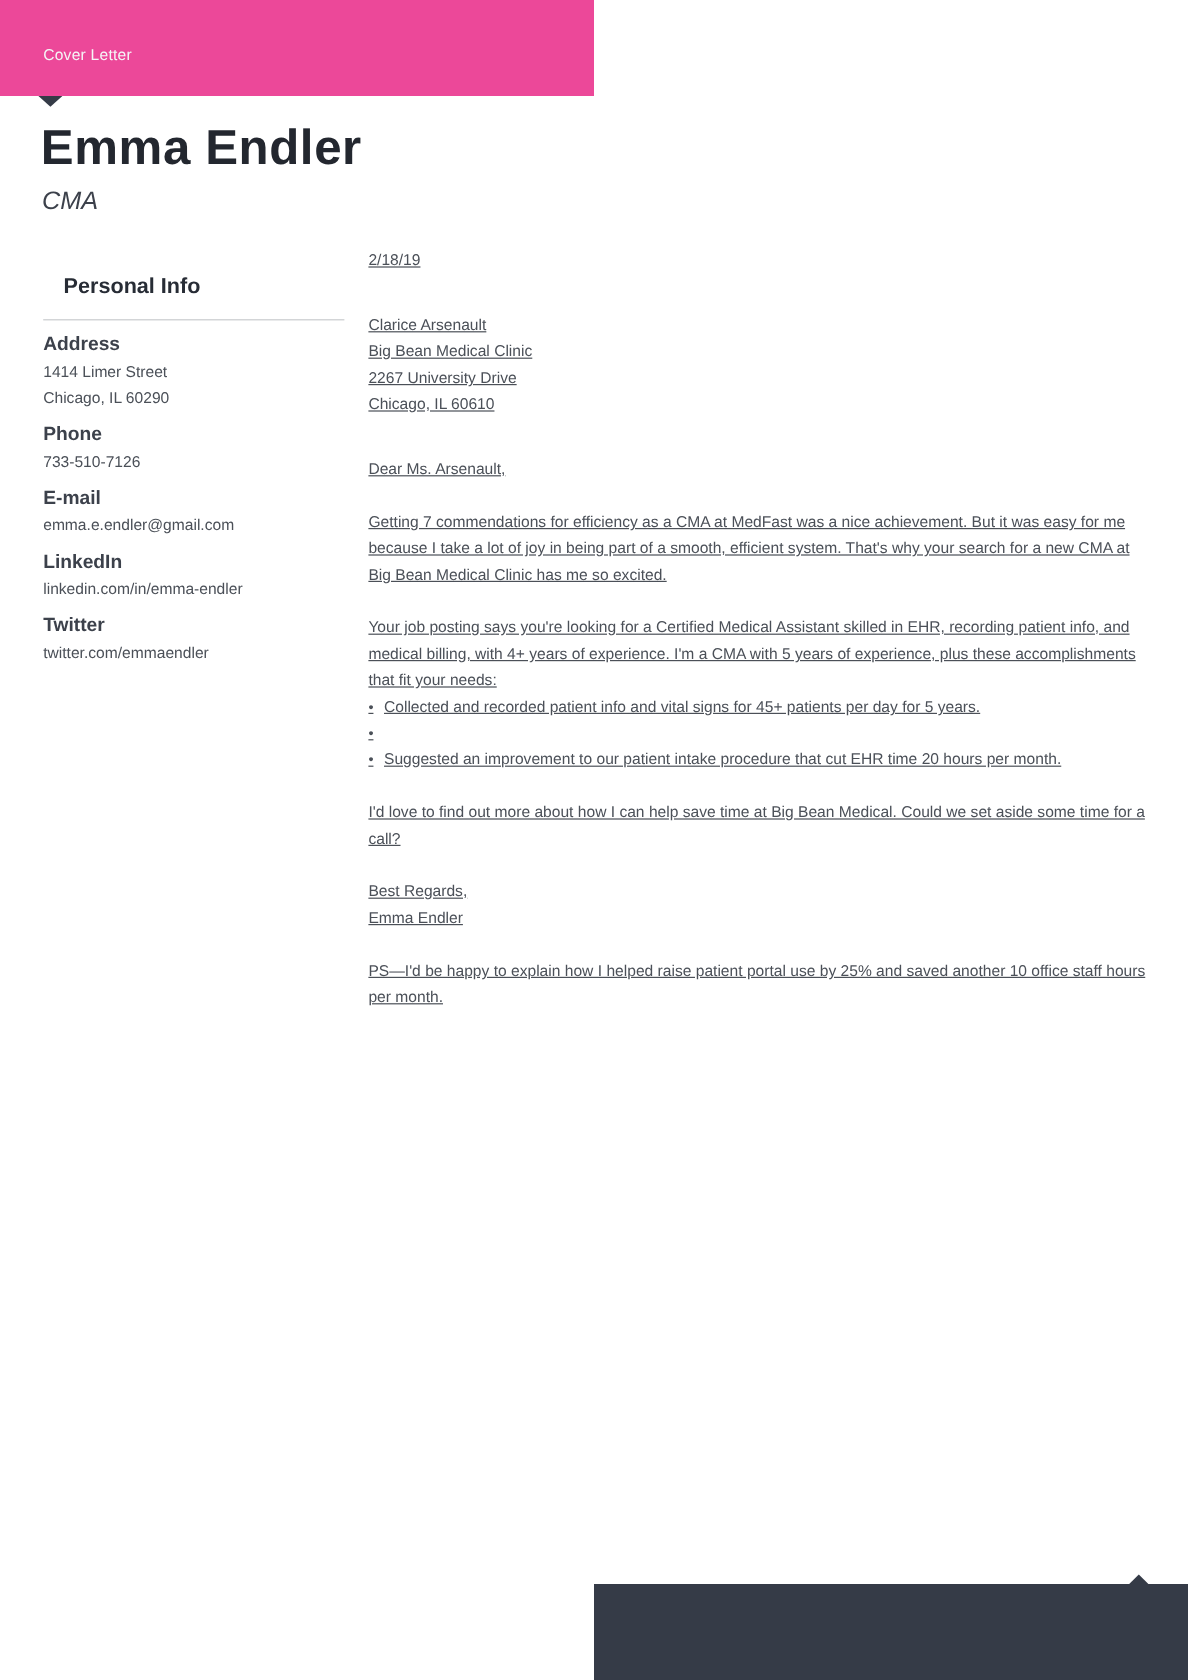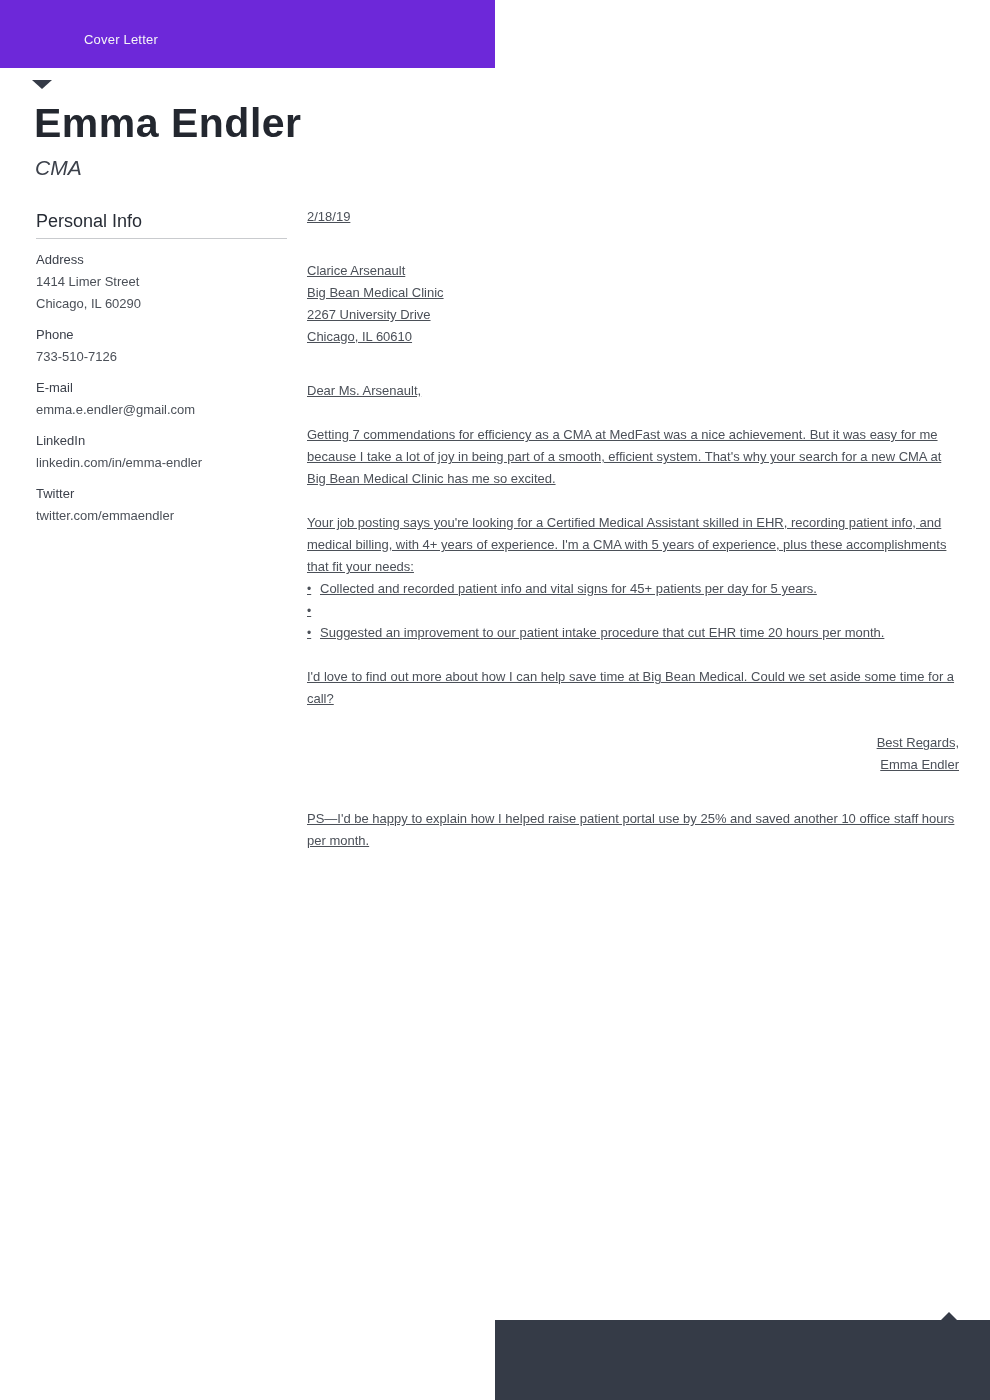--- a/index.html
+++ b/index.html
@@ -10,25 +10,24 @@
     height: 1400px;
     background: #ffffff;
     font-family: "Liberation Sans", sans-serif;
     overflow: hidden;
   }
 
   
   .top-banner {
     position: absolute;
     left: 0; top: 0;
-    width: 495px; height: 68px;
-    background: #6d28d9;
+    width: 495px; height: 80px;
+    background: #ec4899;
     display: flex;
     align-items: center;
-    padding-left: 48px;
   }
   .banner-label {
     color: #f5f6f7;
     font-size: 13px;
     padding-left: 36px;
     padding-top: 10px;
     letter-spacing: 0.2px;
   }
   .notch-down {
     position: absolute;
@@ -57,35 +56,35 @@
     color: #3c414b;
   }
 
   
   .sidebar {
     position: absolute;
     left: 36px; top: 210px;
     width: 251px;
   }
   .sidebar h2 {
-    margin: 0;
+    margin: 17px;
     font-size: 18px;
-    font-weight: normal;
+    font-weight: bold;
     color: #272c35;
     line-height: 22px;
   }
   .divider {
     border: none;
     border-top: 1px solid #c9cbce;
     margin: 6px 0 10px 0;
   }
   .field { margin-bottom: 9px; }
   .field-label {
-    font-size: 13px;
-    font-weight: normal;
+    font-size: 16px;
+    font-weight: bold;
     color: #3c414b;
     line-height: 22px;
   }
   .field-value {
     font-size: 13px;
     color: #4b5058;
     line-height: 22px;
   }
 
   
@@ -107,21 +106,21 @@
     list-style: none;
     margin: 0 0 22px 0;
     padding: 0;
   }
   .bullets li { display: flex; line-height: 22px; }
   .bullet-marker {
     width: 13px;
     flex: 0 0 13px;
     font-size: 12px;
   }
-  .closing { margin-bottom: 32px; text-align: right; }
+  .closing { margin-bottom: 22px; }
 
   
   .bottom-banner {
     position: absolute;
     left: 495px; top: 1320px;
     width: 495px; height: 80px;
     background: #353b47;
   }
   .notch-up {
     position: absolute;

